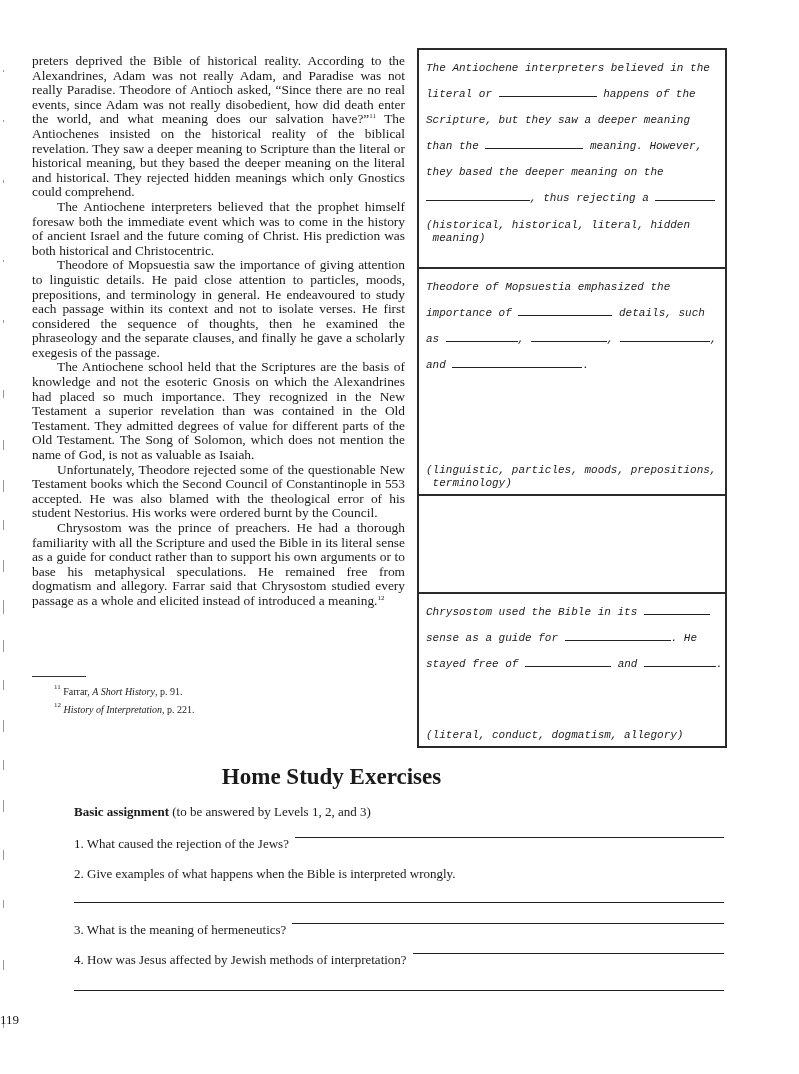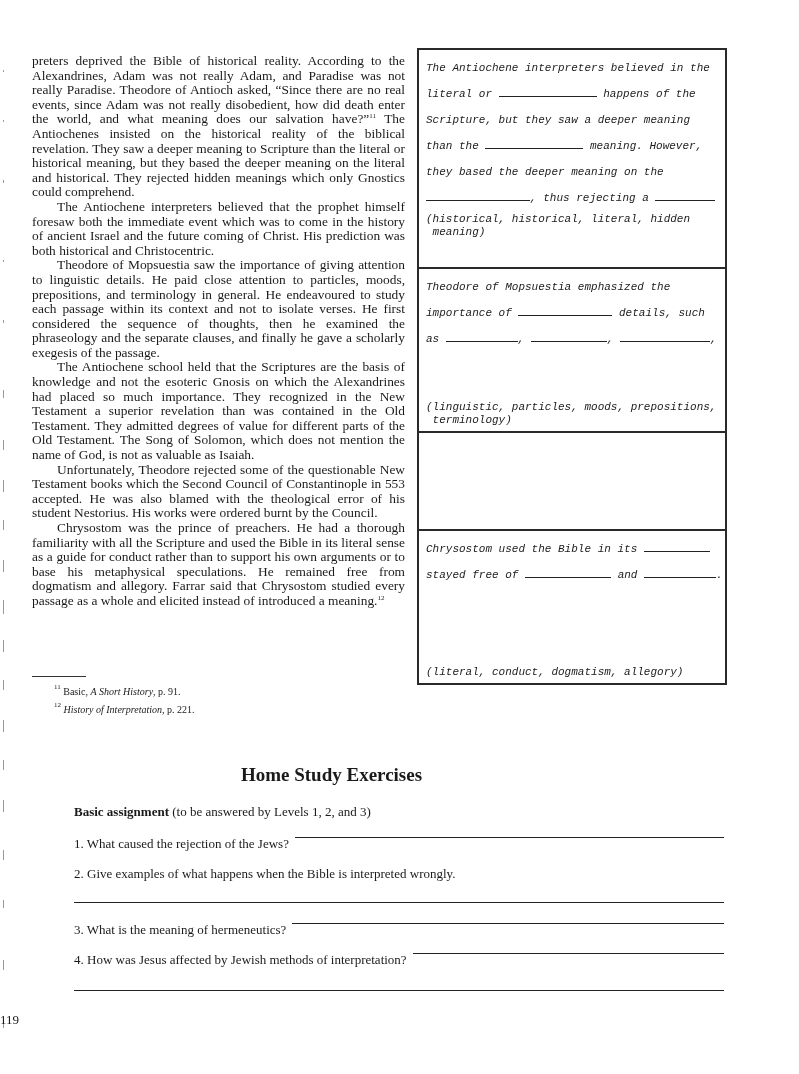--- a/index.html
+++ b/index.html
@@ -25,28 +25,28 @@
 
   
   .worksheet { position: absolute; left: 417px; top: 48px; width: 306px; border: 2px solid #2a2a2a; }
   .ws-box { border-bottom: 2px solid #2a2a2a; position: relative; padding: 5px 6px 2px 7px; box-sizing: border-box; }
   .ws-box:last-child { border-bottom: none; }
   .ws-line { font-size: 11px; line-height: 26px; white-space: nowrap; }
   .blank { display: inline-block; border-bottom: 1px solid #222; height: 10px; vertical-align: baseline; }
   .ws-key { font-size: 11px; line-height: 13px; white-space: pre; }
 
   .box1 { height: 219px; }
-  .box2 { height: 164px; font-style: italic; }
+  .box2 { height: 227px; font-style: italic; }
   .box3 { height: 98px; }
   .box4 { height: 152px; }
   .box2 .ws-key, .box4 .ws-key { position: absolute; left: 7px; bottom: 4px; }
-  .box1 .ws-key { margin-top: 2px; }
+  .box1 .ws-key { margin-top: 8px; }
 
   
-  .ex-title { position: absolute; left: 0; width: 663px; top: 764px; text-align: center; font-size: 19px; font-weight: bold; }
+  .ex-title { position: absolute; left: 0; width: 663px; top: 764px; text-align: center; font-size: 23px; font-weight: bold; }
   .ex-area { position: absolute; left: 74px; top: 804px; width: 650px; font-size: 13px; }
   .ex-row { position: absolute; left: 0; width: 650px; display: flex; white-space: nowrap; }
   .ex-row .fill { flex: 1; border-bottom: 1px solid #222; margin-left: 6px; height: 1px; margin-bottom: 3px; }
   .ex-line { position: absolute; left: 0; width: 650px; border-bottom: 1px solid #222; }
   .page-number { position: absolute; left: 0; width: 799px; top: 1012px; font-size: 13px; }
 </style>
 </head>
 <body>
 
 <div class="margin-specks">
@@ -78,48 +78,50 @@
     <p>The Antiochene interpreters believed that the prophet himself foresaw both the immediate event which was to come in the history of ancient Israel and the future coming of Christ. His prediction was both historical and Christocentric.</p>
     <p>Theodore of Mopsuestia saw the importance of giving attention to linguistic details. He paid close attention to particles, moods, prepositions, and terminology in general. He endeavoured to study each passage within its context and not to isolate verses. He first considered the sequence of thoughts, then he examined the phraseology and the separate clauses, and finally he gave a scholarly exegesis of the passage.</p>
     <p>The Antiochene school held that the Scriptures are the basis of knowledge and not the esoteric Gnosis on which the Alexandrines had placed so much importance. They recognized in the New Testament a superior revelation than was contained in the Old Testament. They admitted degrees of value for different parts of the Old Testament. The Song of Solomon, which does not mention the name of God, is not as valuable as Isaiah.</p>
     <p>Unfortunately, Theodore rejected some of the questionable New Testament books which the Second Council of Constantinople in 553 accepted. He was also blamed with the theological error of his student Nestorius. His works were ordered burnt by the Council.</p>
     <p><span>Chrysostom was the prince of preachers. He had a thorough familiarity with all the Scripture and used the Bible in its literal sense as a guide for conduct rather than to support his own arguments or to base his metaphysical speculations. He remained free from dogmatism and allegory. Farrar said that Chrysostom studied every passage as a whole and elicited instead of introduced a meaning.</span><sup>12</sup></p>
   </div>
 </div>
 
 <div class="footnotes serif">
   <div class="footnote-rule"></div>
-  <div class="footnote"><sup>11</sup> <span>Basic, </span><i>A Short History</i><span>, p. 91.</span></div>
+  <div class="footnote"><sup>11</sup> <span>Farrar, </span><i>A Short History</i><span>, p. 91.</span></div>
   <div class="footnote"><sup>12</sup> <span></span><i>History of Interpretation</i><span>, p. 221.</span></div>
 </div>
 
 <div class="worksheet mono">
   <div class="ws-box box1">
     <div class="ws-line"><span>The Antiochene  interpreters believed in the</span></div>
     <div class="ws-line"><span>literal or </span><span class="blank" style="width:98px"></span><span> happens of the</span></div>
     <div class="ws-line"><span>Scripture, but they saw a deeper meaning</span></div>
     <div class="ws-line"><span>than the </span><span class="blank" style="width:98px"></span><span> meaning.  However,</span></div>
     <div class="ws-line"><span>they based the deeper meaning on the</span></div>
     <div class="ws-line"><span class="blank" style="width:104px"></span><span>, thus rejecting a </span><span class="blank" style="width:60px"></span></div>
     <div class="ws-key">(historical, historical, literal, hidden
  meaning)</div>
   </div>
 
   <div class="ws-box box2">
     <div class="ws-line"><span>Theodore of Mopsuestia emphasized the</span></div>
     <div class="ws-line"><span>importance of </span><span class="blank" style="width:94px"></span><span> details, such</span></div>
     <div class="ws-line"><span>as </span><span class="blank" style="width:72px"></span><span>, </span><span class="blank" style="width:76px"></span><span>, </span><span class="blank" style="width:90px"></span><span>,</span></div>
+    <div class="ws-line"><span>and </span><span class="blank" style="width:130px"></span><span>.</span></div>
     <div class="ws-key">(linguistic, particles, moods, prepositions,
  terminology)</div>
   </div>
 
   <div class="ws-box box3"></div>
 
   <div class="ws-box box4">
     <div class="ws-line"><span>Chrysostom used the Bible in its </span><span class="blank" style="width:66px"></span></div>
+    <div class="ws-line"><span>sense as a guide for </span><span class="blank" style="width:106px"></span><span>.  He</span></div>
     <div class="ws-line"><span>stayed free of </span><span class="blank" style="width:86px"></span><span> and </span><span class="blank" style="width:72px"></span><span>.</span></div>
     <div class="ws-key">(literal, conduct, dogmatism, allegory)</div>
   </div>
 </div>
 
 <div class="ex-title serif">Home Study Exercises</div>
 
 <div class="ex-area serif">
   <div class="ex-row" style="top:0px">
     <span style="font-weight:bold">Basic assignment</span>

